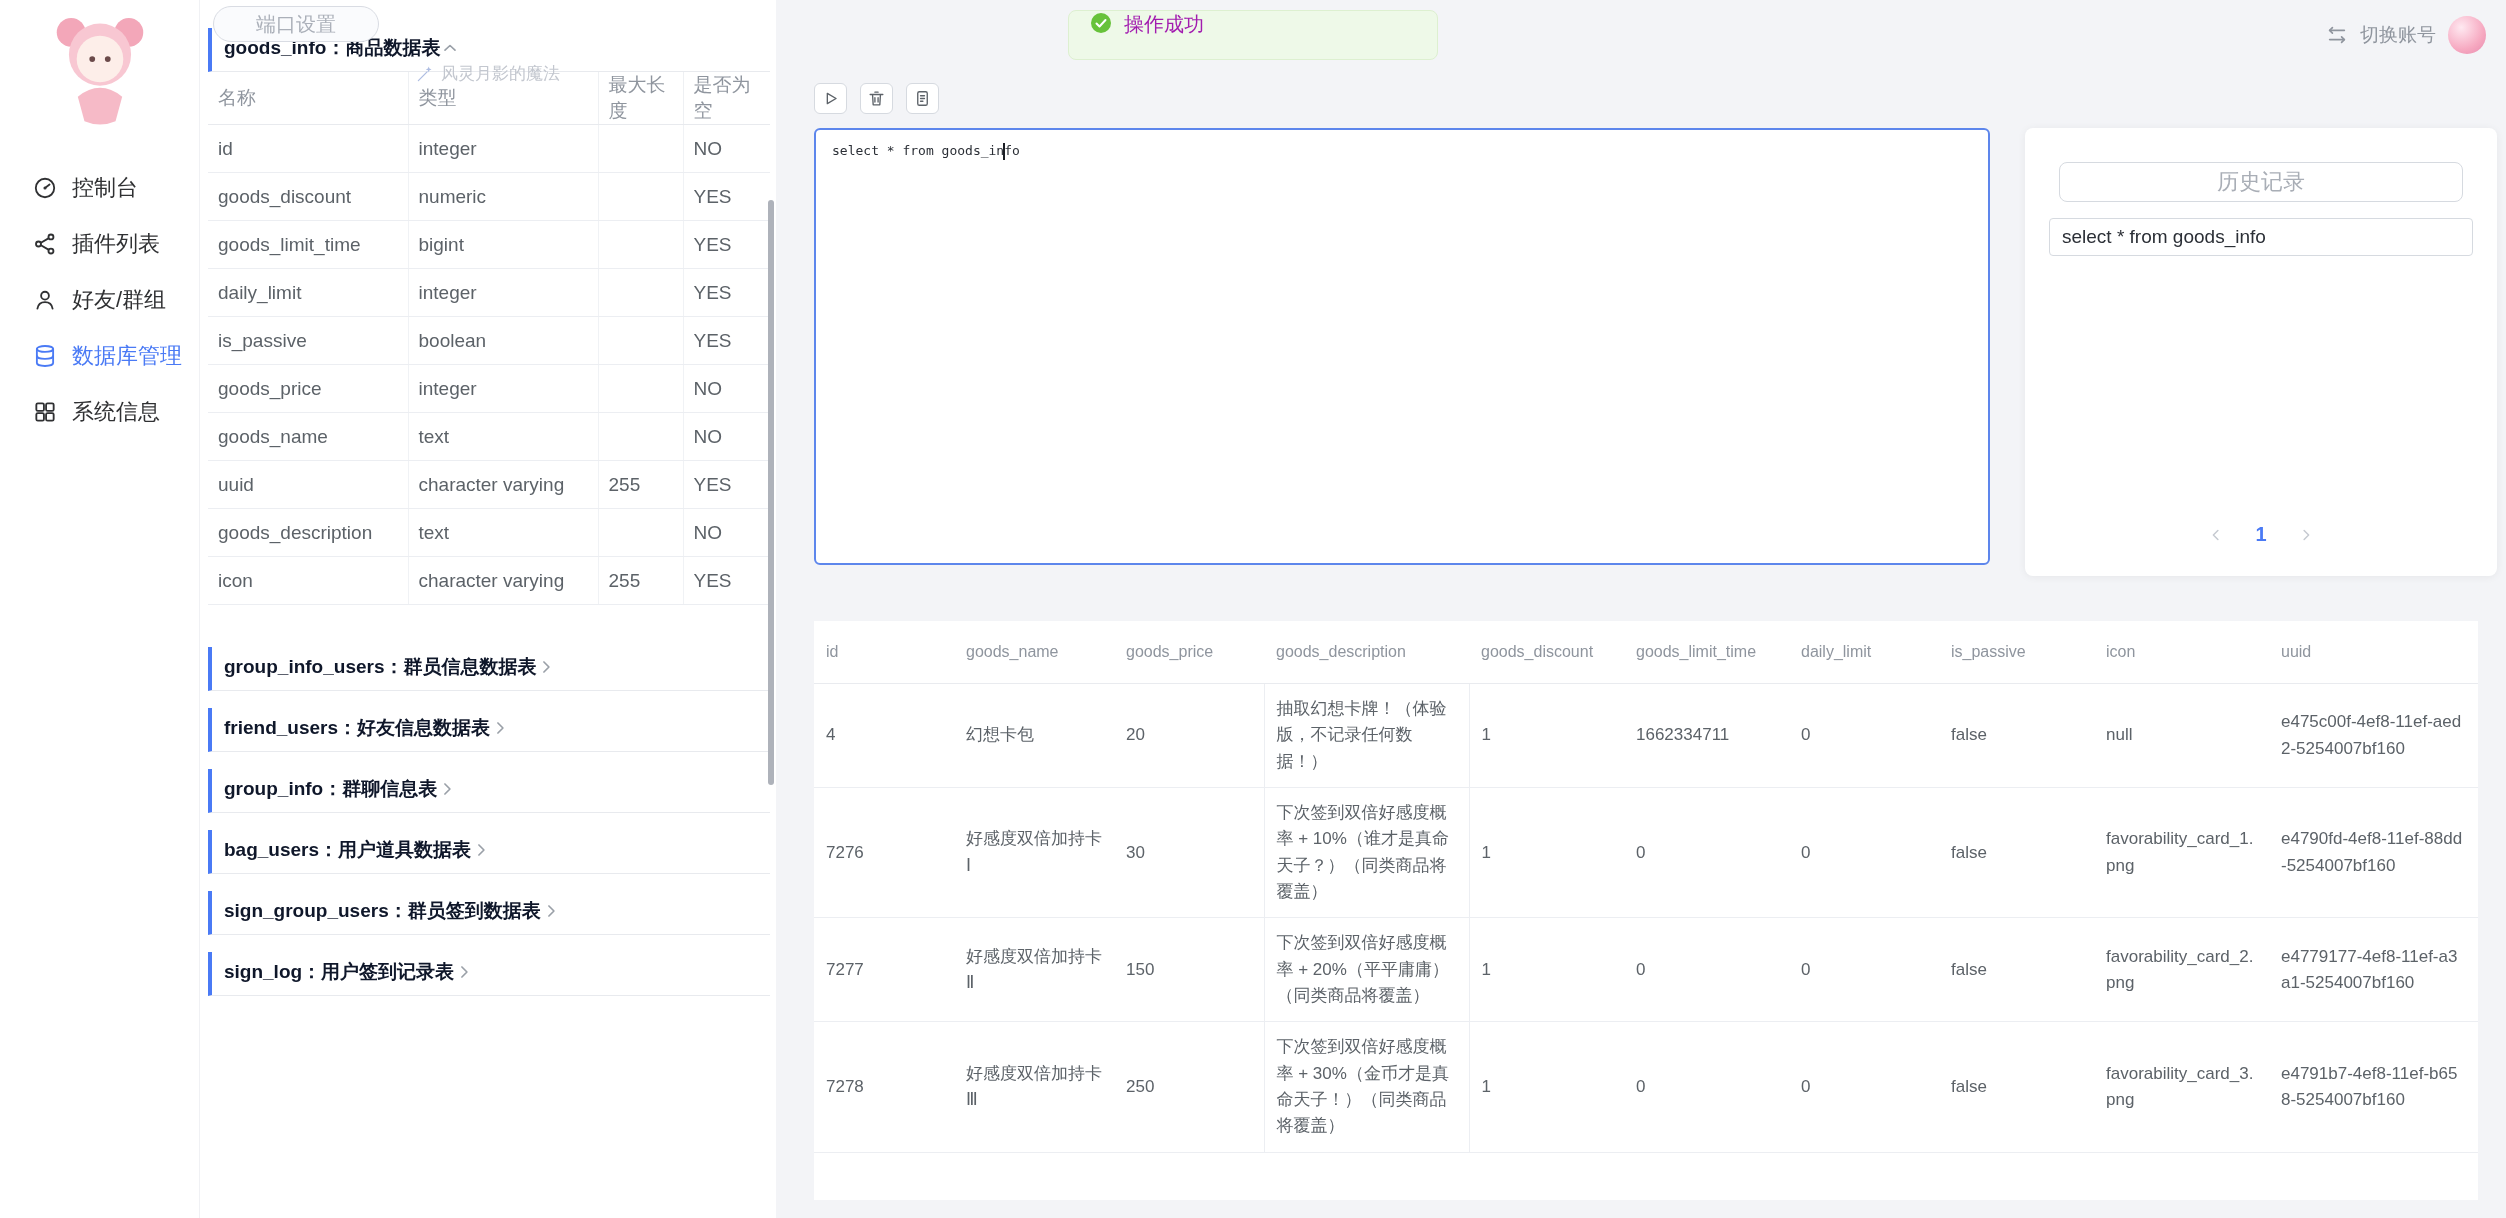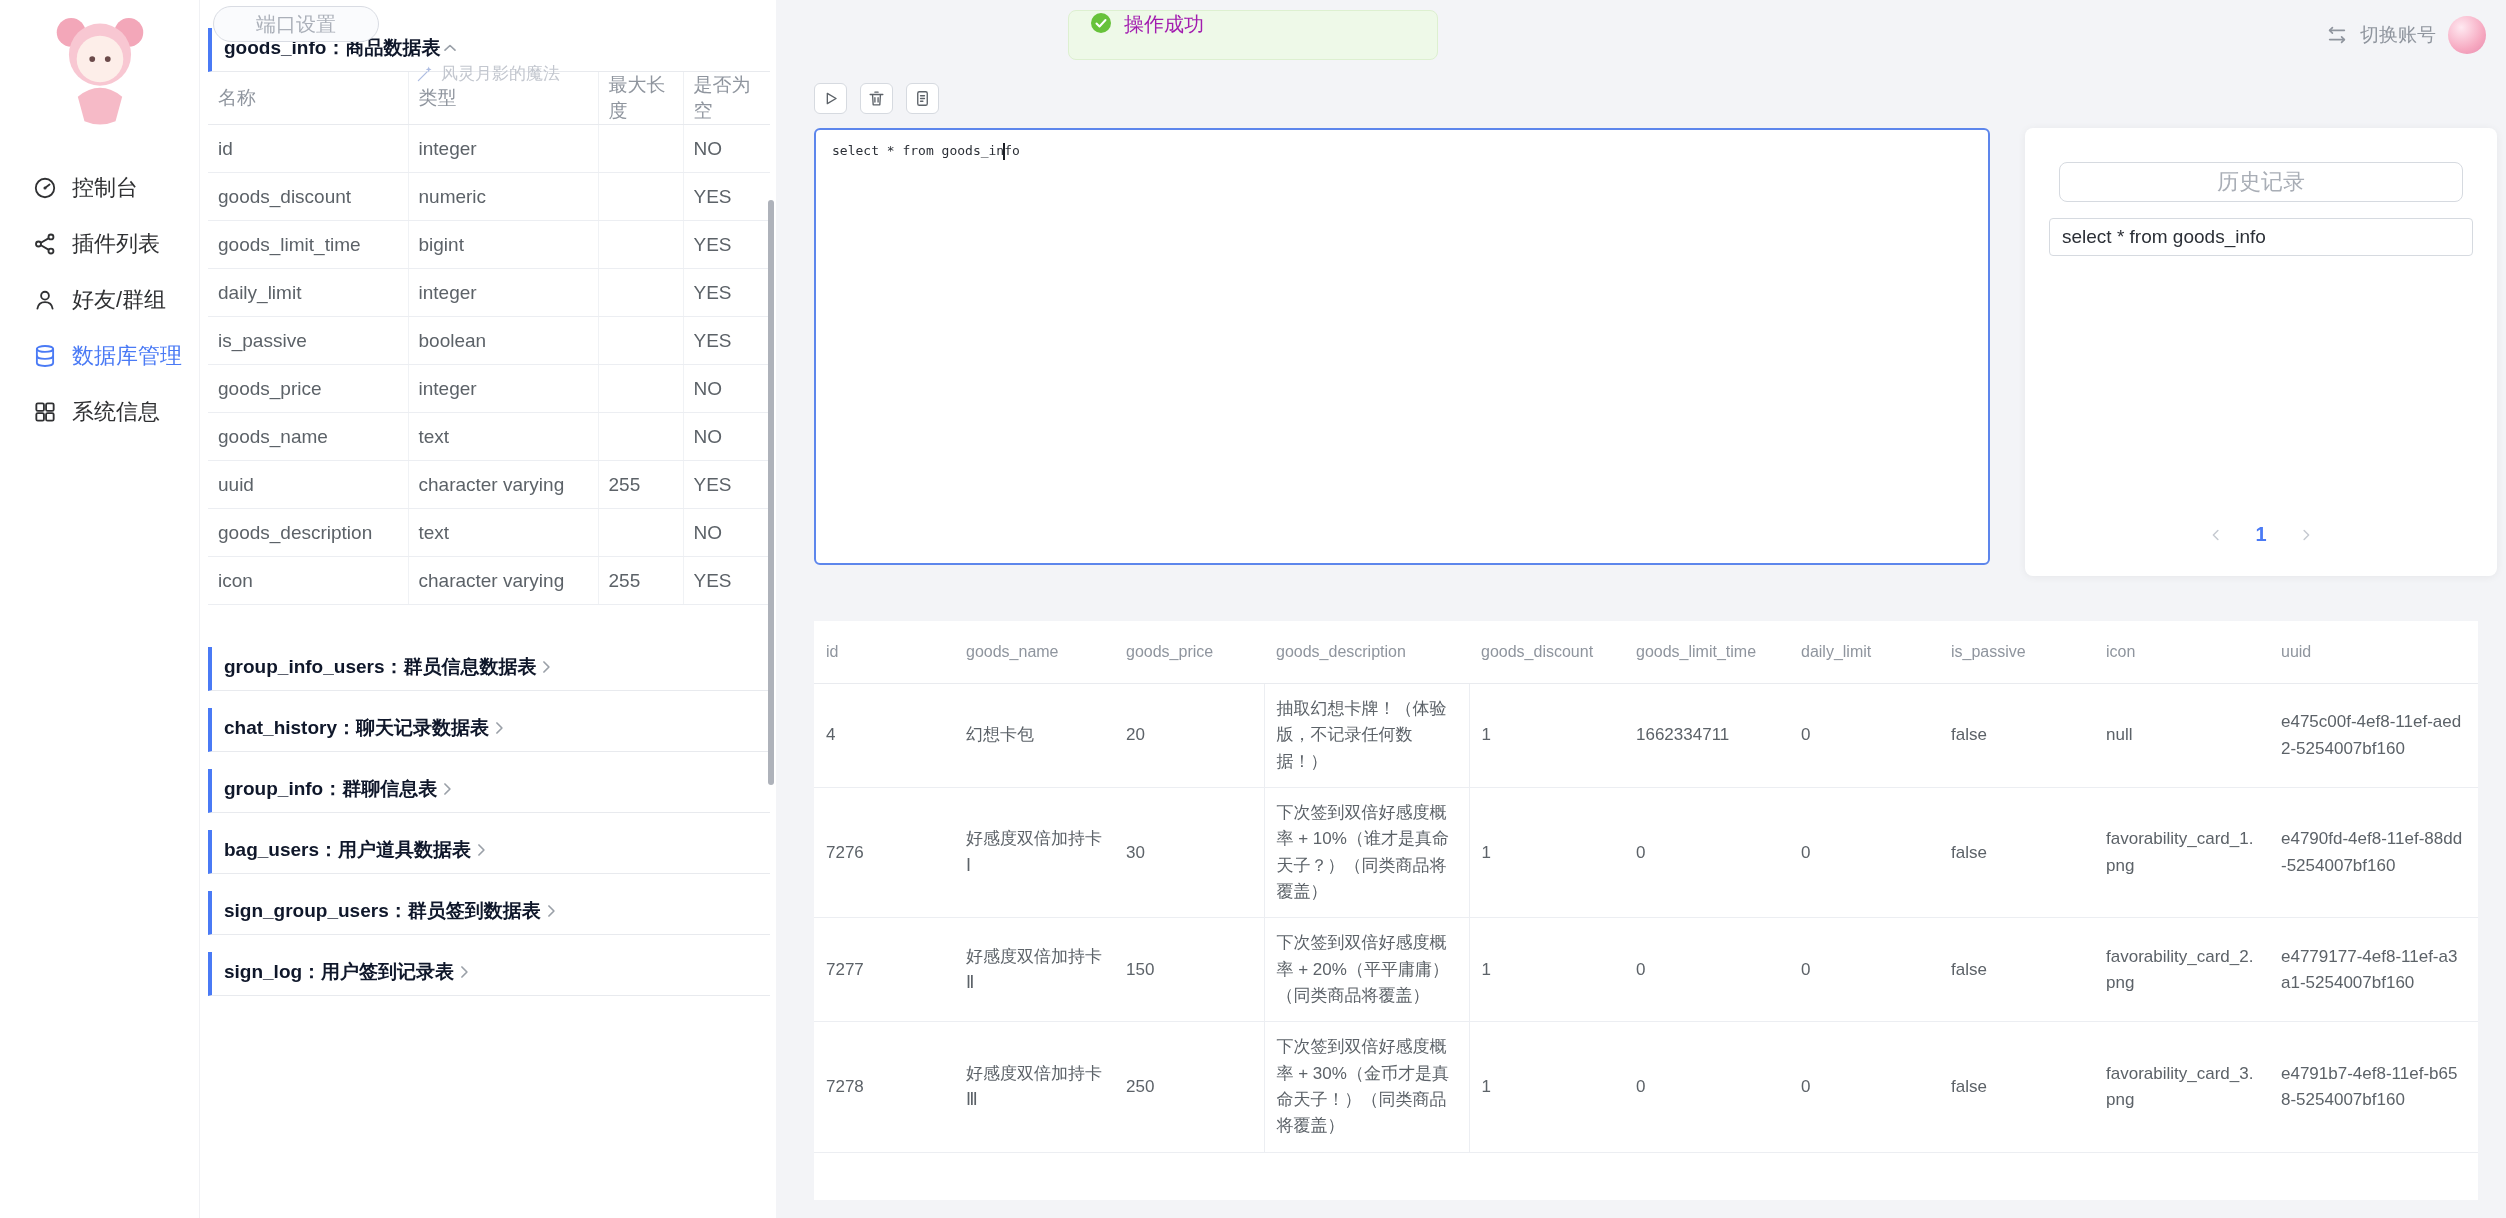--- a/index.html
+++ b/index.html
@@ -260,21 +260,21 @@
         </table>
       </div>
 
       <div class="section-header collapsed">
         <span>group_info_users：群员信息数据表</span>
         <svg viewBox="0 0 24 24">
             <path d="M9.5 6l6 6-6 6"></path>
           </svg>
       </div>
       <div class="section-header collapsed">
-        <span>chat_history：聊天记录数据表</span>
+        <span>friend_users：好友信息数据表</span>
         <svg viewBox="0 0 24 24">
             <path d="M9.5 6l6 6-6 6"></path>
           </svg>
       </div>
       <div class="section-header collapsed">
         <span>group_info：群聊信息表</span>
         <svg viewBox="0 0 24 24">
             <path d="M9.5 6l6 6-6 6"></path>
           </svg>
       </div>

